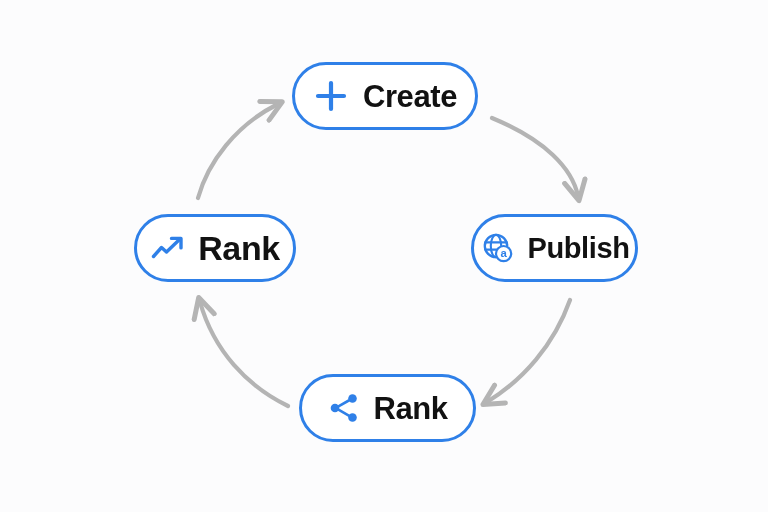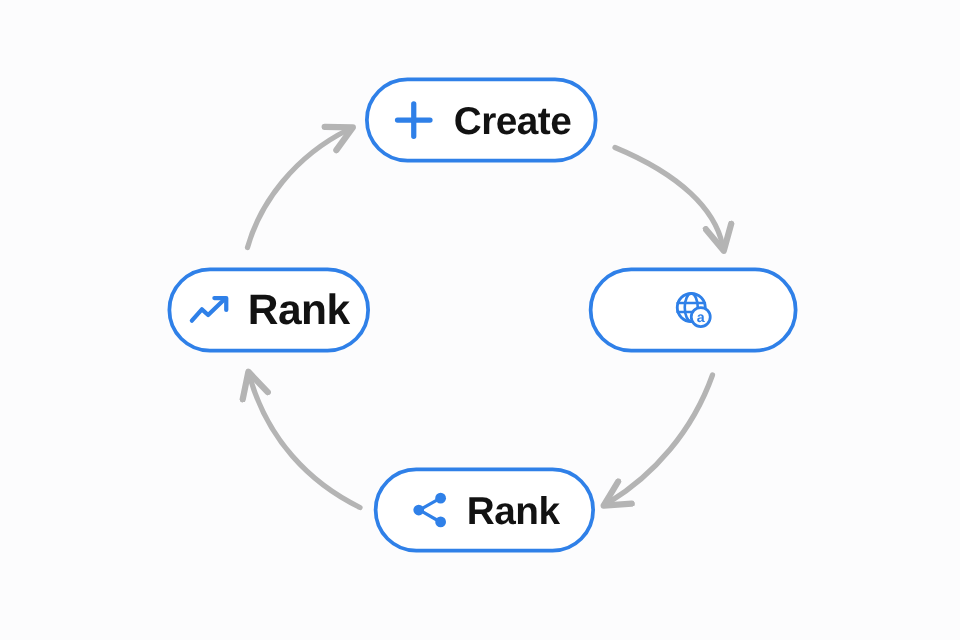--- a/index.html
+++ b/index.html
@@ -96,20 +96,21 @@
   <div class="node" id="node-publish">
     <span class="node-icon">
       <svg width="36" height="36" viewBox="0 0 36 36">
         <circle cx="16" cy="16" r="11.2" fill="none" stroke="#2f80e8" stroke-width="2.3"></circle>
         <ellipse cx="16" cy="16" rx="5.2" ry="11.2" fill="none" stroke="#2f80e8" stroke-width="2.1"></ellipse>
         <path d="M5.1 12.4 H26.9 M5.1 19.6 H26.9" stroke="#2f80e8" stroke-width="2.1" stroke-linecap="round"></path>
         <circle cx="23.6" cy="23.6" r="7.6" fill="#ffffff" stroke="#2f80e8" stroke-width="2.2"></circle>
         <text x="23.6" y="27.3" text-anchor="middle" font-family="'Liberation Sans', sans-serif" font-size="11.4" font-weight="bold" fill="#2f80e8">a</text>
       </svg>
     </span>
+    <span class="node-label">Publish</span>
   </div>
 
   <div class="node" id="node-share">
     <span class="node-icon">
       <svg width="34" height="34" viewBox="0 0 34 34">
         <circle cx="25.5" cy="7.5" r="4.3" fill="#2f80e8"></circle>
         <circle cx="25.5" cy="26.5" r="4.3" fill="#2f80e8"></circle>
         <circle cx="8" cy="17" r="4.3" fill="#2f80e8"></circle>
         <path d="M11.9 15.1 L21.8 9.5 M11.9 18.9 L21.8 24.6" stroke="#2f80e8" stroke-width="2.6" stroke-linecap="round"></path>
       </svg>

